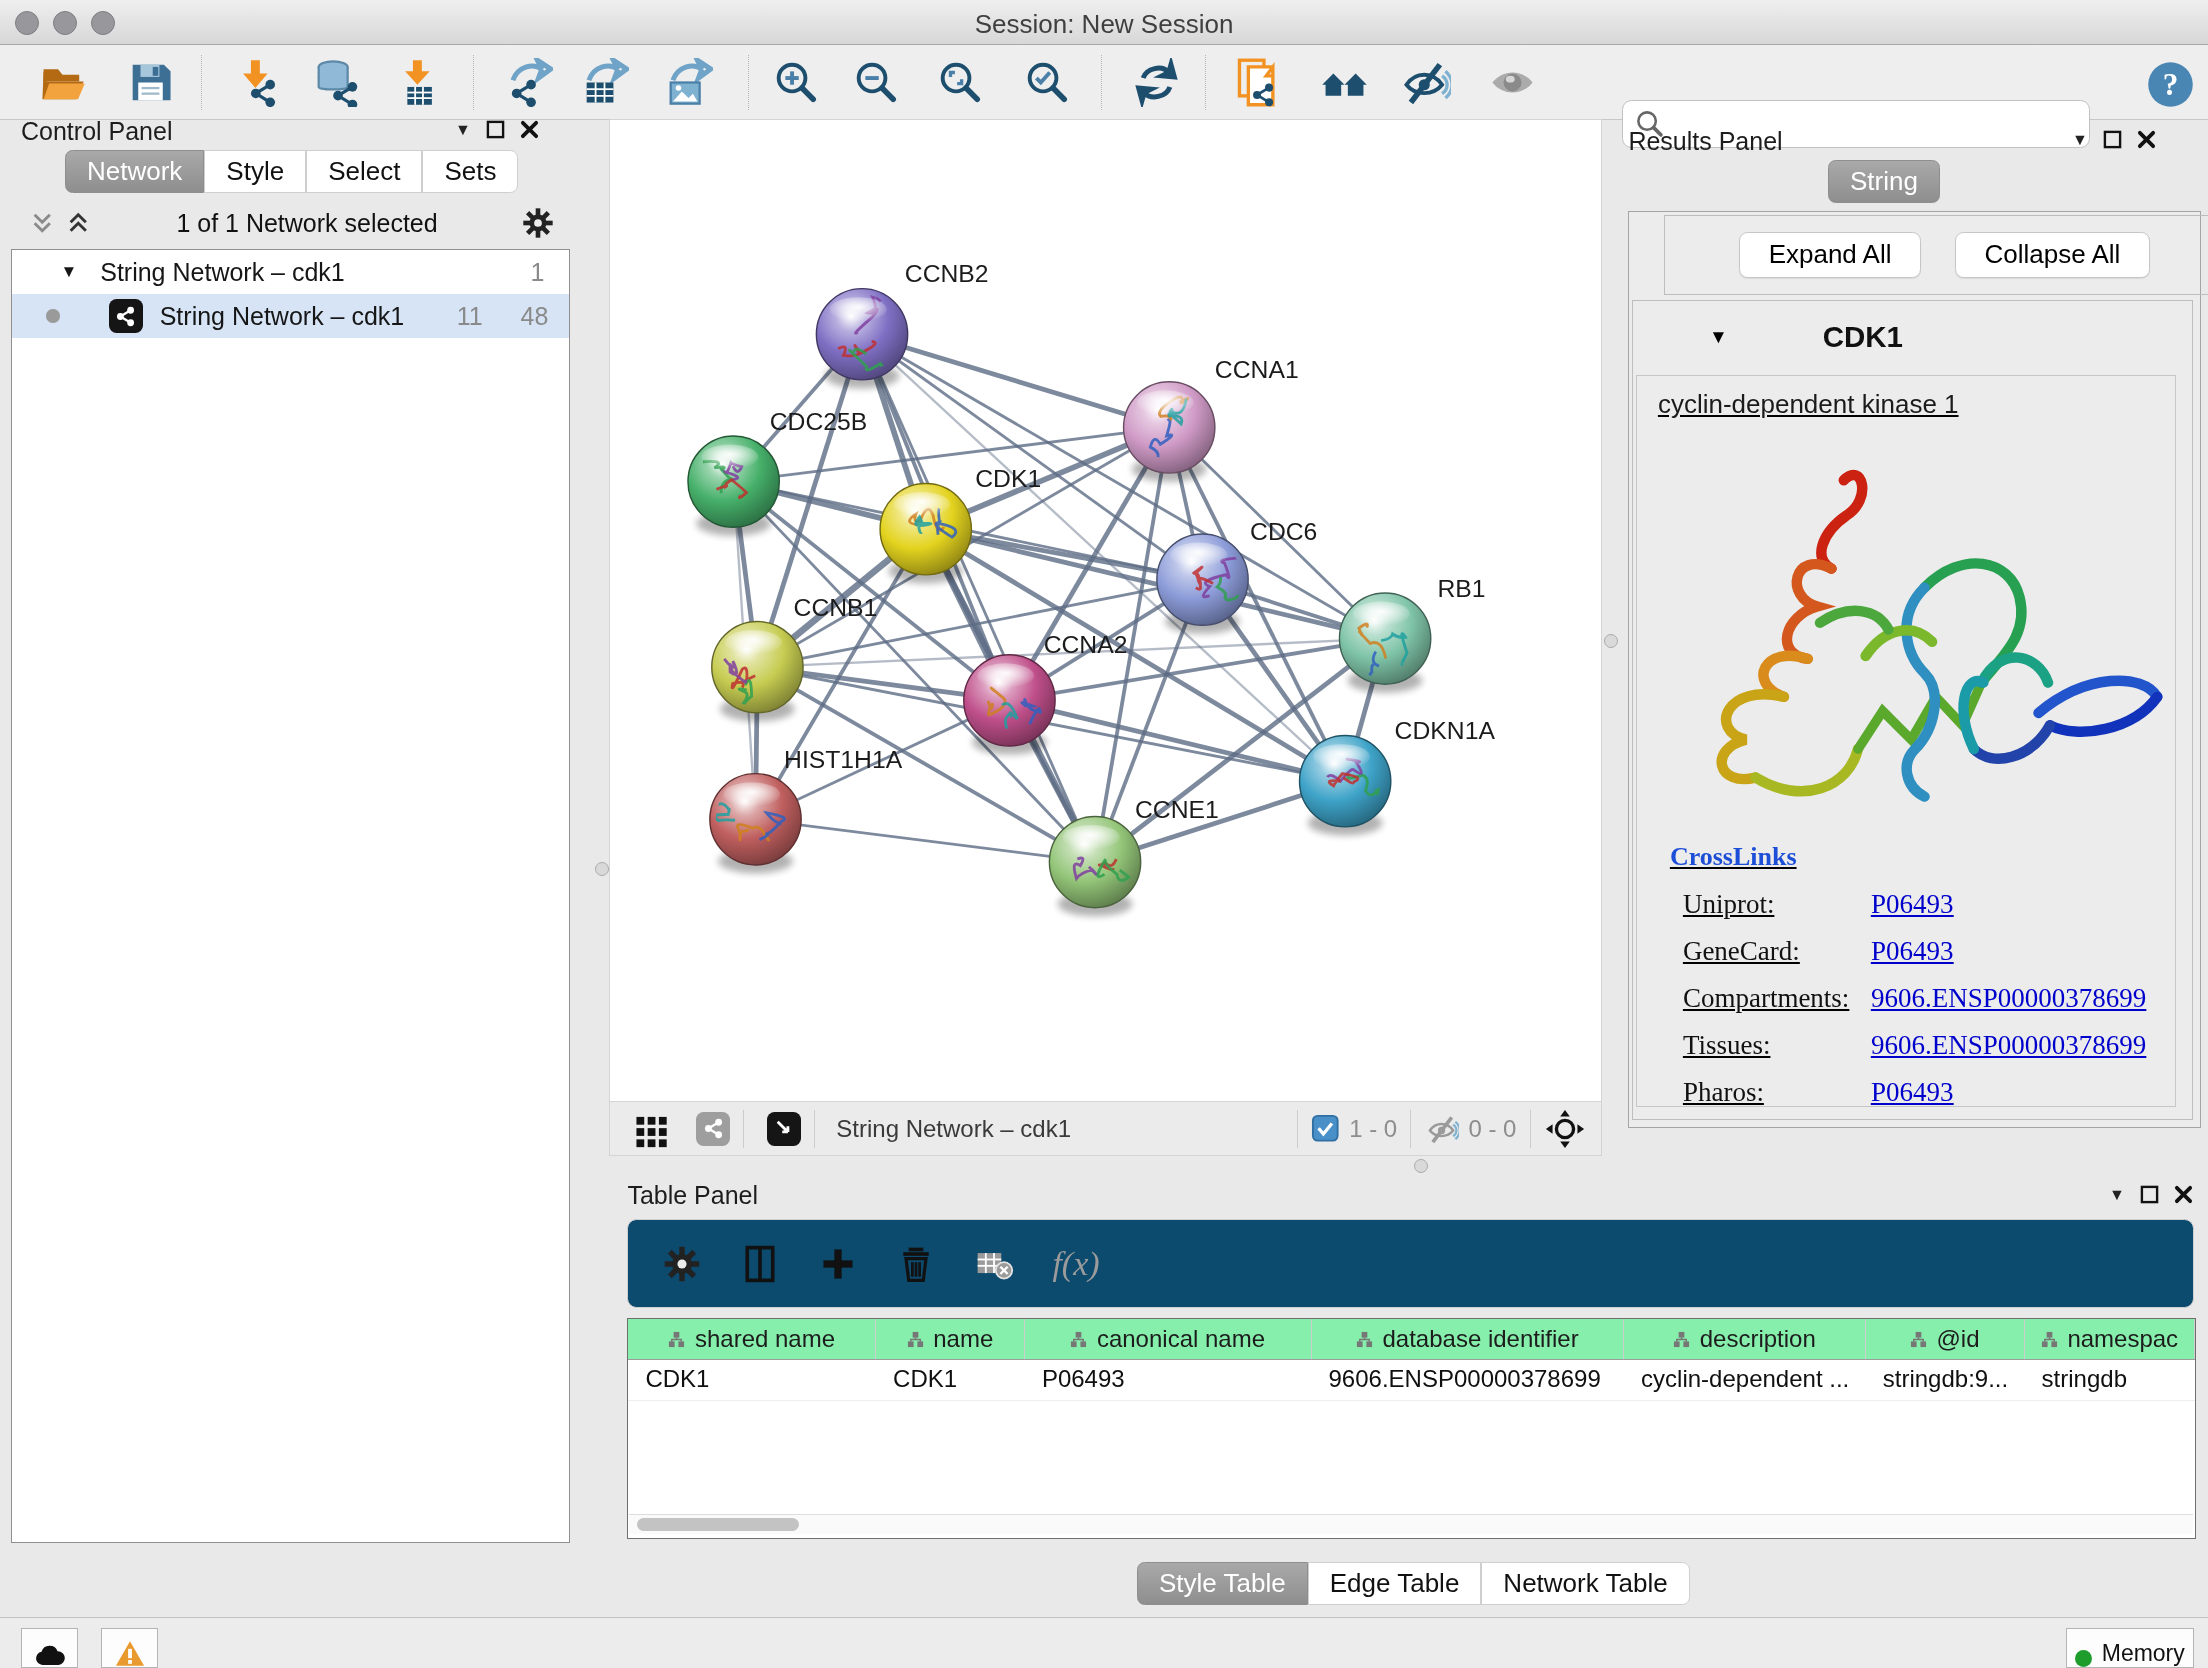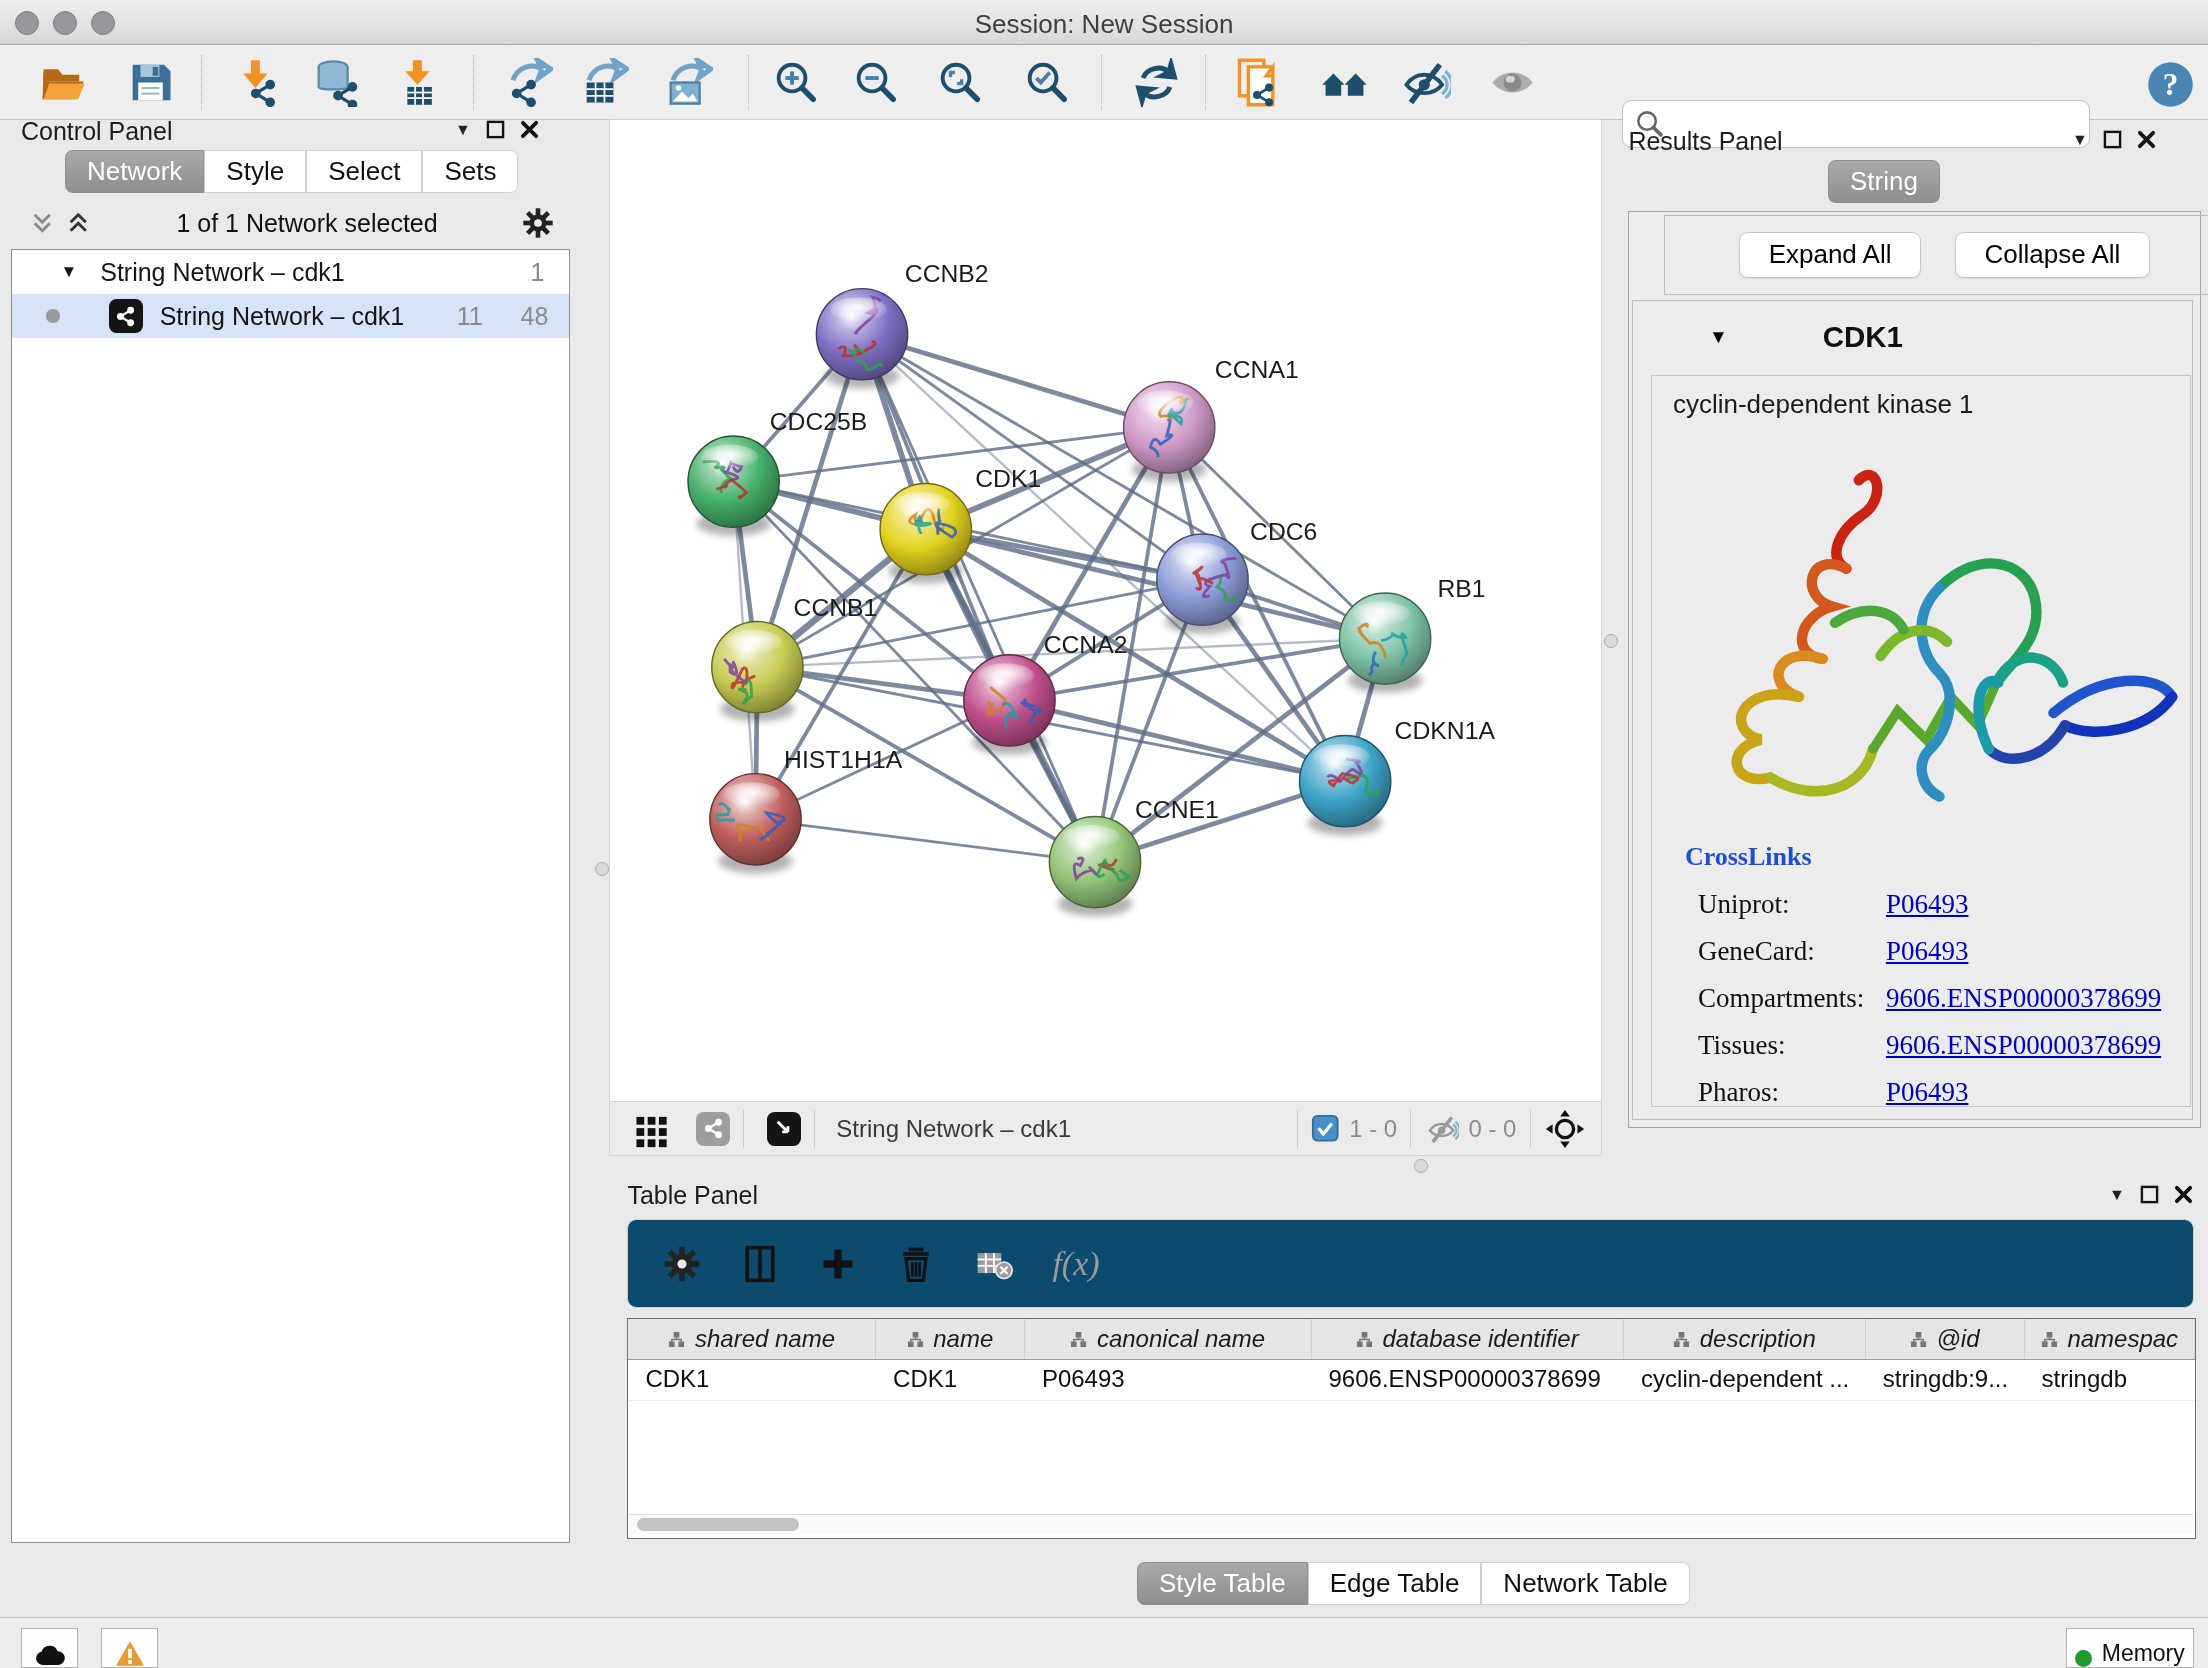--- a/index.html
+++ b/index.html
@@ -39,30 +39,30 @@
   .ntb-txt{font-size:24px;color:#3a3a3a;}
   .ntb-count{font-size:24px;color:#8d8d8d;}
   .dot-handle{width:12.4px;height:12.4px;border-radius:50%;background:#d9d9d9;border:1px solid #ababab;}
   
   #rp-box{left:1628px;top:211px;width:571px;height:915px;border:1.9px solid #a5a5a5;background:#ececec;}
   #rp-top{left:7px;top:2.9px;width:559px;height:78px;border:1px solid #bdbdbd;display:flex;align-items:center;justify-content:center;gap:34px;margin-left:28px;}
   .rp-btn{background:#fff;border:1px solid #c6c6c6;border-radius:8.6px;font-size:26px;padding:6.7px 28.5px;cursor:pointer;
     box-shadow:0 1px 1px rgba(0,0,0,.08);}
   #rp-sect{left:2.9px;top:88px;width:559px;height:818px;border:1px solid #bdbdbd;}
   #rp-sect-hd{height:72px;display:flex;align-items:center;}
-  #rp-inner{left:18px;top:74px;width:538px;height:730px;border:1px solid #c6c6c6;}
+  #rp-inner{left:3px;top:74px;width:538px;height:730px;border:1px solid #c6c6c6;text-decoration:underline;}
   .xl-row{display:flex;font-family:"Liberation Serif",serif;font-size:27px;margin:0 0 16px 0;}
   .xl-label{width:188px;color:#111;}
   .xl-link{color:#0000cc;text-decoration:underline;cursor:pointer;}
   
   #table-panel{left:616px;top:1170px;width:1586px;height:439px;}
   #tp-toolbar{left:11.4px;top:49px;width:1567px;height:89px;background:#0c4a6e;border:1px solid #d0d0d0;
     border-radius:9.5px;display:flex;align-items:center;gap:38px;padding-left:34px;box-sizing:border-box;}
   #tp-table{left:11.4px;top:148px;width:1567px;height:219px;background:#fff;border:1.9px solid #6f6f6f;overflow:hidden;}
-  .thead{display:flex;background:#e5e5e5;border-bottom:1.9px solid #9c9c9c;height:40px;font-style:italic;}
+  .thead{display:flex;background:#86efac;border-bottom:1.9px solid #9c9c9c;height:40px;}
   .th{display:flex;align-items:center;justify-content:center;gap:9.5px;font-size:24px;color:#1c1c1c;
     border-right:1px solid #cfcfcf;box-sizing:border-box;overflow:hidden;white-space:nowrap;}
   .trow{display:flex;height:40px;border-bottom:1px solid #eee;}
   .td{font-size:24px;color:#101010;padding:4.8px 17px;box-sizing:border-box;overflow:hidden;white-space:nowrap;}
   #tp-hscroll{left:13.3px;top:344px;width:1564px;height:19px;background:#fafafa;border-top:1px solid #ddd;}
   #tp-thumb{left:7.6px;top:2.9px;width:162px;height:13.3px;border-radius:6.7px;background:#c3c3c3;}
   .fx{font-family:"Liberation Serif",serif;font-style:italic;font-size:34px;color:#9b9b9b;}
   
   #statusbar{left:0;top:1617px;width:2208px;height:51px;background:#ececec;border-top:1px solid #c2c2c2;}
   .sb-btn{top:9.5px;height:38px;background:#fdfdfd;border:1.9px solid #b4b4b4;display:flex;align-items:flex-end;

